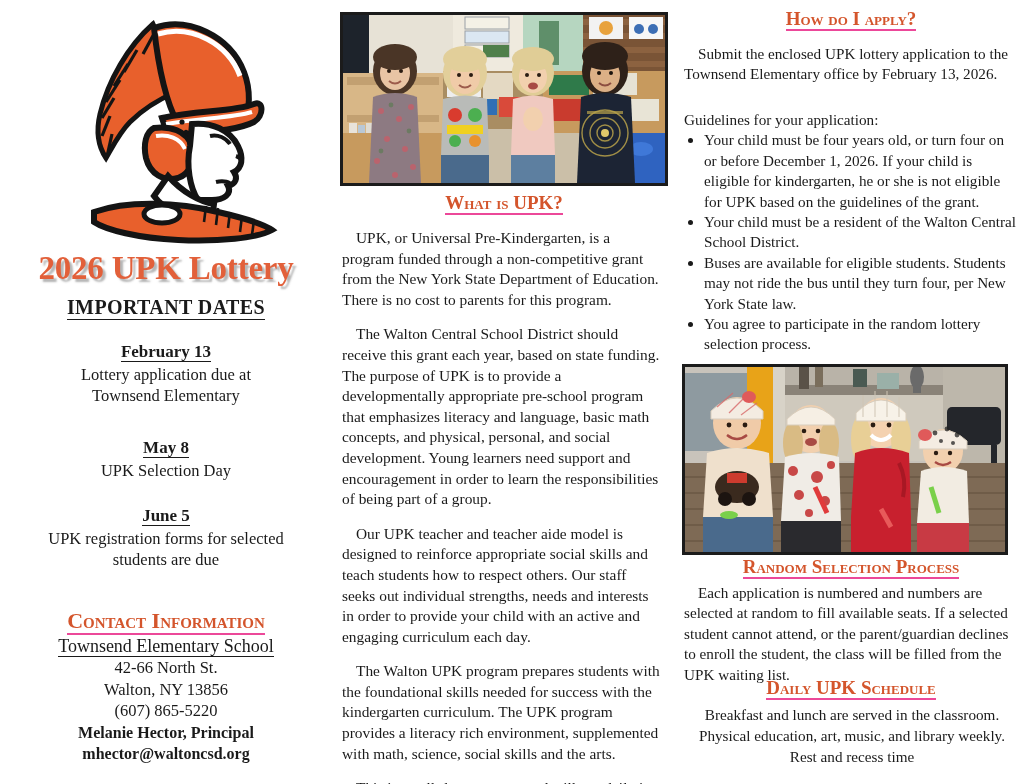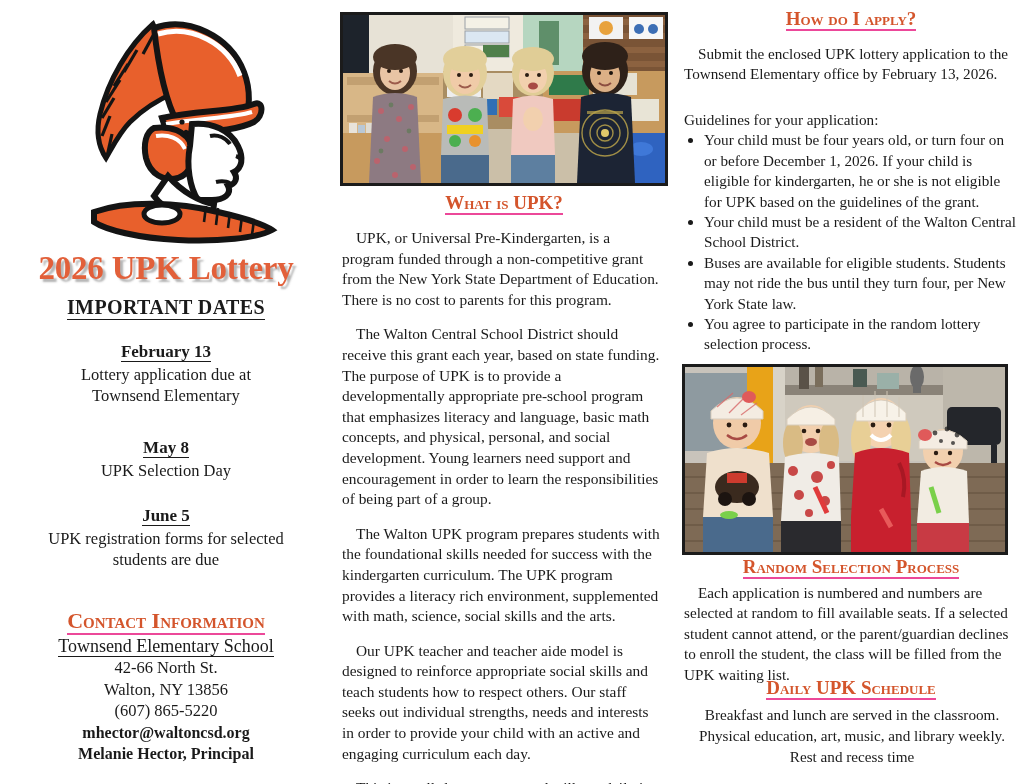--- a/index.html
+++ b/index.html
@@ -171,22 +171,22 @@
 
     <div class="sc-head contact-head">
       <u>Contact Information</u>
     </div>
 
     <div class="contact-lines">
       <div class="contact-school"><span>Townsend Elementary School </span></div>
       <div class="contact-line">42-66 North St.</div>
       <div class="contact-line">Walton, NY 13856</div>
       <div class="contact-line">(607) 865-5220</div>
+      <div class="contact-bold">Melanie Hector, Principal</div>
       <div class="contact-bold">mhector@waltoncsd.org</div>
-      <div class="contact-bold">Melanie Hector, Principal</div>
     </div>
   </div>
 
   <div class="photo photo-1">
     <svg viewBox="0 0 322 168" xmlns="http://www.w3.org/2000/svg">
       <rect width="322" height="168" fill="#cbbfa8"></rect>
       <rect x="0" y="0" width="26" height="60" fill="#1d232b"></rect>
       <rect x="26" y="0" width="96" height="62" fill="#e7e2d6"></rect>
       <rect x="110" y="0" width="70" height="58" fill="#efeade"></rect>
       <rect x="122" y="2" width="44" height="12" fill="#f4f1e6" stroke="#9aa0a6"></rect>
@@ -304,22 +304,22 @@
     </svg>
   </div>
 
   <div class="sc-head mid-head">
     <u>What is UPK?</u>
   </div>
 
   <div class="mid-body">
     <p class="body-p">UPK, or Universal Pre-Kindergarten, is a program funded through a non-competitive grant from the New York State Department of Education. There is no cost to parents for this program.</p>
     <p class="body-p">The Walton Central School District should receive this grant each year, based on state funding. The purpose of UPK is to provide a developmentally appropriate pre-school program that emphasizes literacy and language, basic math concepts, and physical, personal, and social development. Young learners need support and encouragement in order to learn the responsibilities of being part of a group.</p>
+    <p class="body-p">Our UPK teacher and teacher aide model is designed to reinforce appropriate social skills and teach students how to respect others. Our staff seeks out individual strengths, needs and interests in order to provide your child with an active and engaging curriculum each day.</p>
     <p class="body-p">The Walton UPK program prepares students with the foundational skills needed for success with the kindergarten curriculum. The UPK program provides a literacy rich environment, supplemented with math, science, social skills and the arts.</p>
-    <p class="body-p">Our UPK teacher and teacher aide model is designed to reinforce appropriate social skills and teach students how to respect others. Our staff seeks out individual strengths, needs and interests in order to provide your child with an active and engaging curriculum each day.</p>
     <p class="body-p">This is an all-day program, and will run daily in 2026-27 from 7:50 a.m.- 2:35 p.m.</p>
   </div>
 
   <div class="sc-head r-head" style="top:8px;">
     <u>How do I apply?</u>
   </div>
 
   <div class="r-body" style="top:44px;">
     <p class="plain" style="text-indent:14px;">Submit the enclosed UPK lottery application to the Townsend Elementary office by February 13, 2026.</p>
   </div>

